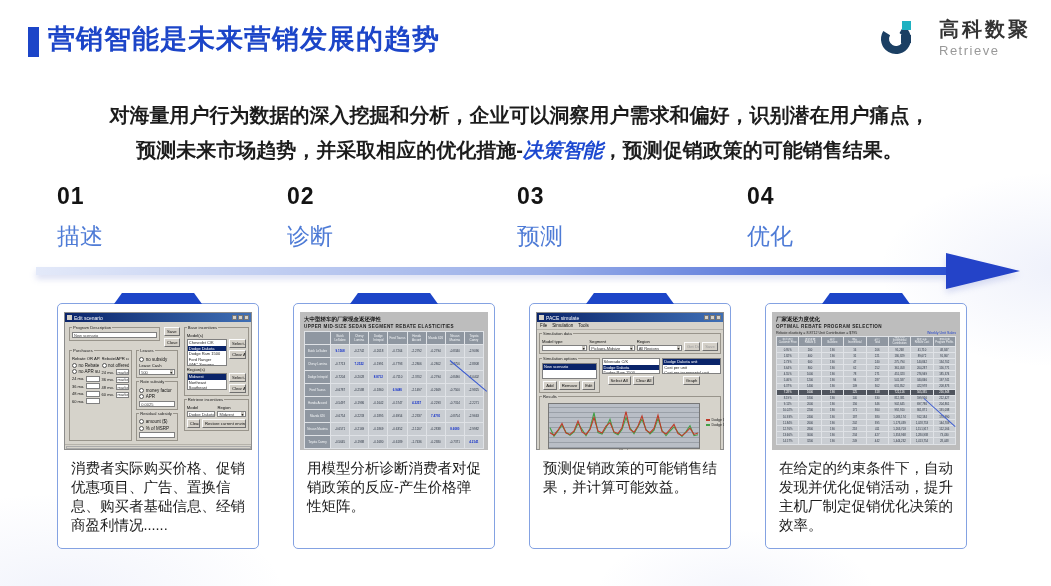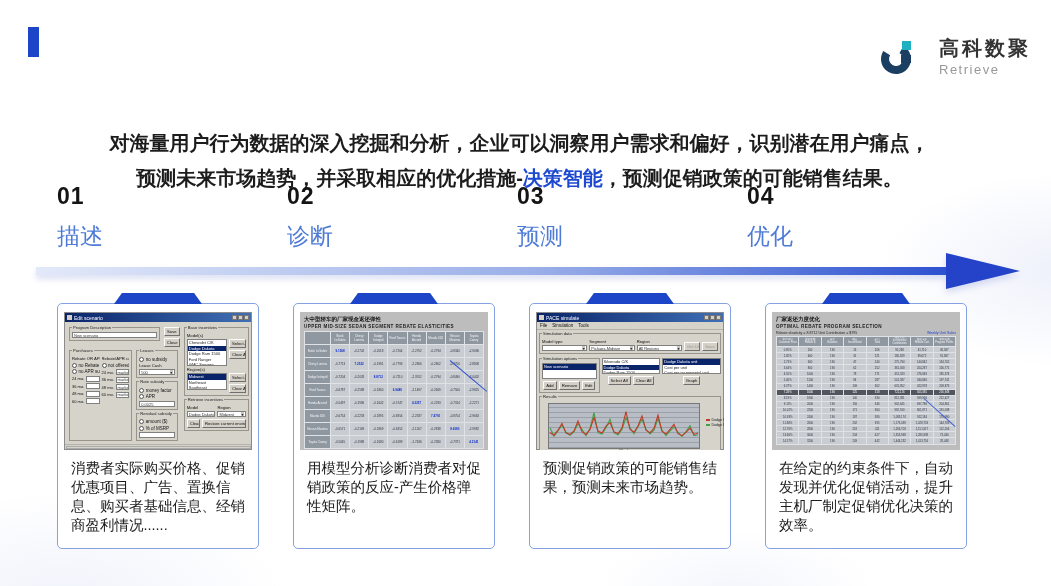--- a/index.html
+++ b/index.html
@@ -8,27 +8,27 @@
   .slide { position:relative; width:1051px; height:586px; margin:0 auto; overflow:hidden;
     background:
       radial-gradient(260px 140px at 101% 46%, rgba(120,140,220,.12), transparent 70%),
       radial-gradient(320px 150px at 6% 102%, rgba(120,140,220,.10), transparent 70%),
       radial-gradient(200px 90px at 70% 101%, rgba(120,140,220,.08), transparent 70%),
       #ffffff; }
 
   
   .title-marker { position:absolute; left:28px; top:27px; width:11px; height:30px; background:#1c45c8; }
   h1.slide-title { position:absolute; left:48px; top:21px; font-size:27px; font-weight:bold; color:#1c45c8; letter-spacing:1px; white-space:nowrap; }
-  .logo { position:absolute; right:20px; top:16px; display:flex; align-items:flex-end; gap:22px;margin-top:19px; }
+  .logo { position:absolute; right:20px; top:16px; display:flex; align-items:center; gap:22px; }
   .logo-txt .logo-cn { font-size:20px; font-weight:bold; color:#333; letter-spacing:3px; }
   .logo-txt .logo-en { font-size:13px; color:#999; letter-spacing:1.5px; margin-top:0px; }
 
   
-  .intro { position:absolute; top:98px; left:28px; right:40px; text-align:center; font-size:20px; line-height:35px; color:#1c1c1c; font-weight:600;margin-top:28px; }
-  .intro .hl-txt { color:#1d49d0; font-weight:bold; }
+  .intro { position:absolute; top:98px; left:28px; right:40px; text-align:center; font-size:20px; line-height:35px; color:#1c1c1c; font-weight:600; }
+  .intro .hl-txt { color:#1d49d0; font-weight:bold;font-style:italic; }
 
   
   .steps { position:absolute; left:57px; top:183px; width:910px; display:flex; gap:22px; }
   .step { width:208px; }
   .step .num { font-size:23px; font-weight:bold; color:#141414; letter-spacing:1px; }
   .step .lbl { font-size:23px; color:#4e7bd6; margin-top:11px; }
 
   
   .arrow { position:absolute; left:30px; top:252px; width:992px; height:38px; filter:drop-shadow(0 4px 3px rgba(90,110,200,.22)); }
 
@@ -131,20 +131,21 @@
   .xlab { font-size:3.8px; text-align:center; width:152px; margin-left:6px; color:#333; }
   .statusb { height:5px; flex:none; border-top:1px solid #b5b2aa; background:#d6d3cb; display:flex; }
   .statusb i { flex:1; border:1px solid #aaa; margin:.5px; }
 </style>
 </head>
 <body>
 
 <div class="slide">
 
   <div class="title-marker"></div>
+  <h1 class="slide-title">营销智能是未来营销发展的趋势</h1>
   <div class="logo">
     <svg width="40" height="40" viewBox="0 0 40 40">
       <circle cx="19" cy="22" r="11" fill="none" stroke="#1b3f63" stroke-width="8" stroke-dasharray="52 18" transform="rotate(-60 19 22)"></circle>
       <rect x="25" y="4" width="9" height="9" fill="#1fb1c1"></rect>
       <rect x="24" y="18" width="10" height="8" fill="#1b3f63"></rect>
     </svg>
     <div class="logo-txt">
       <div class="logo-cn">高科数聚</div>
       <div class="logo-en">Retrieve</div>
     </div>
@@ -564,21 +565,21 @@
                     <span>Dodge Dakota actual</span>
                   </div>
                 </div>
             </div>
             <div class="xlab">Week</div>
 
           </div>
 
         </div>
       </div>
-      <p class="caption">预测促销政策的可能销售结果，预测未来市场趋势。</p>
+      <p class="caption">预测促销政策的可能销售结果，并计算可能效益。</p>
     </section>
 
     <section class="card">
       <div class="tab"></div>
       <div class="shot shot-tbl">
         <div class="ttl-cn">厂家返还力度优化</div>
         <div class="ttl-en">OPTIMAL REBATE PROGRAM SELECTION</div>
         <div class="stats">
           <span>Rebate elasticity =  8.8712     Unit Contribution =  $795</span>
           <span class="right-note">Weekly Unit Sales</span>

